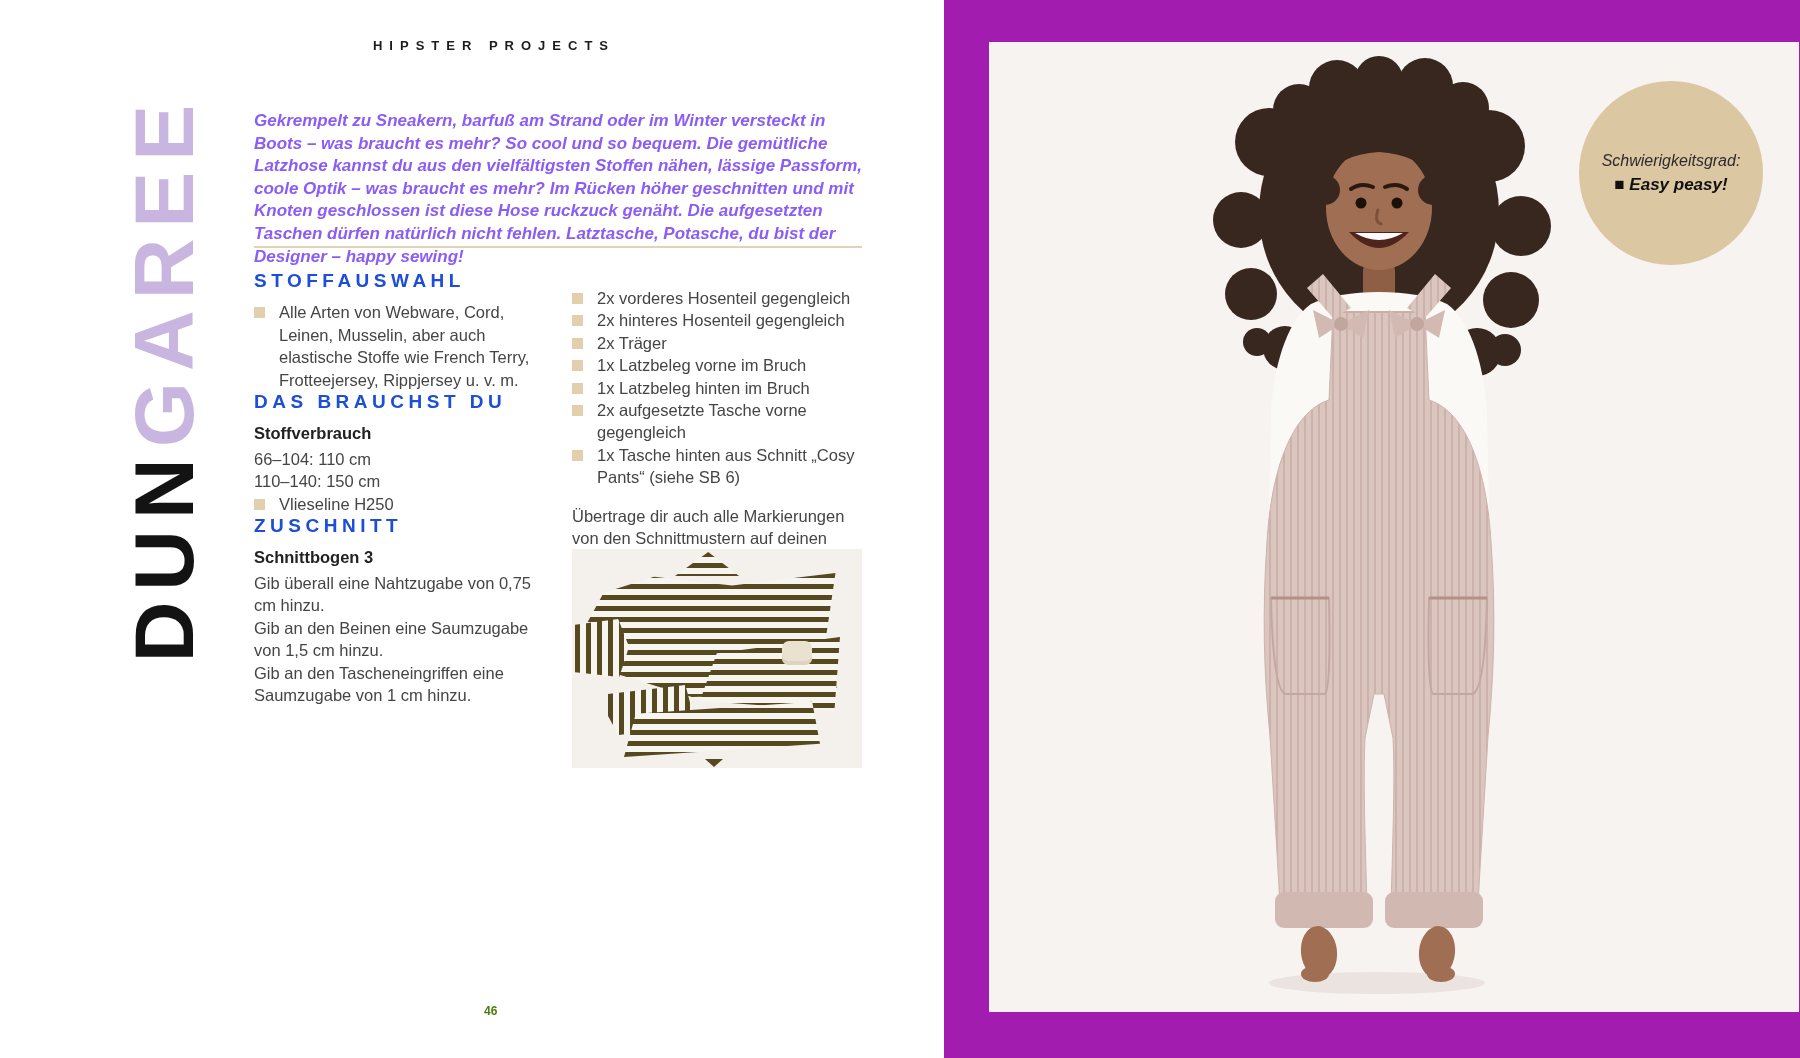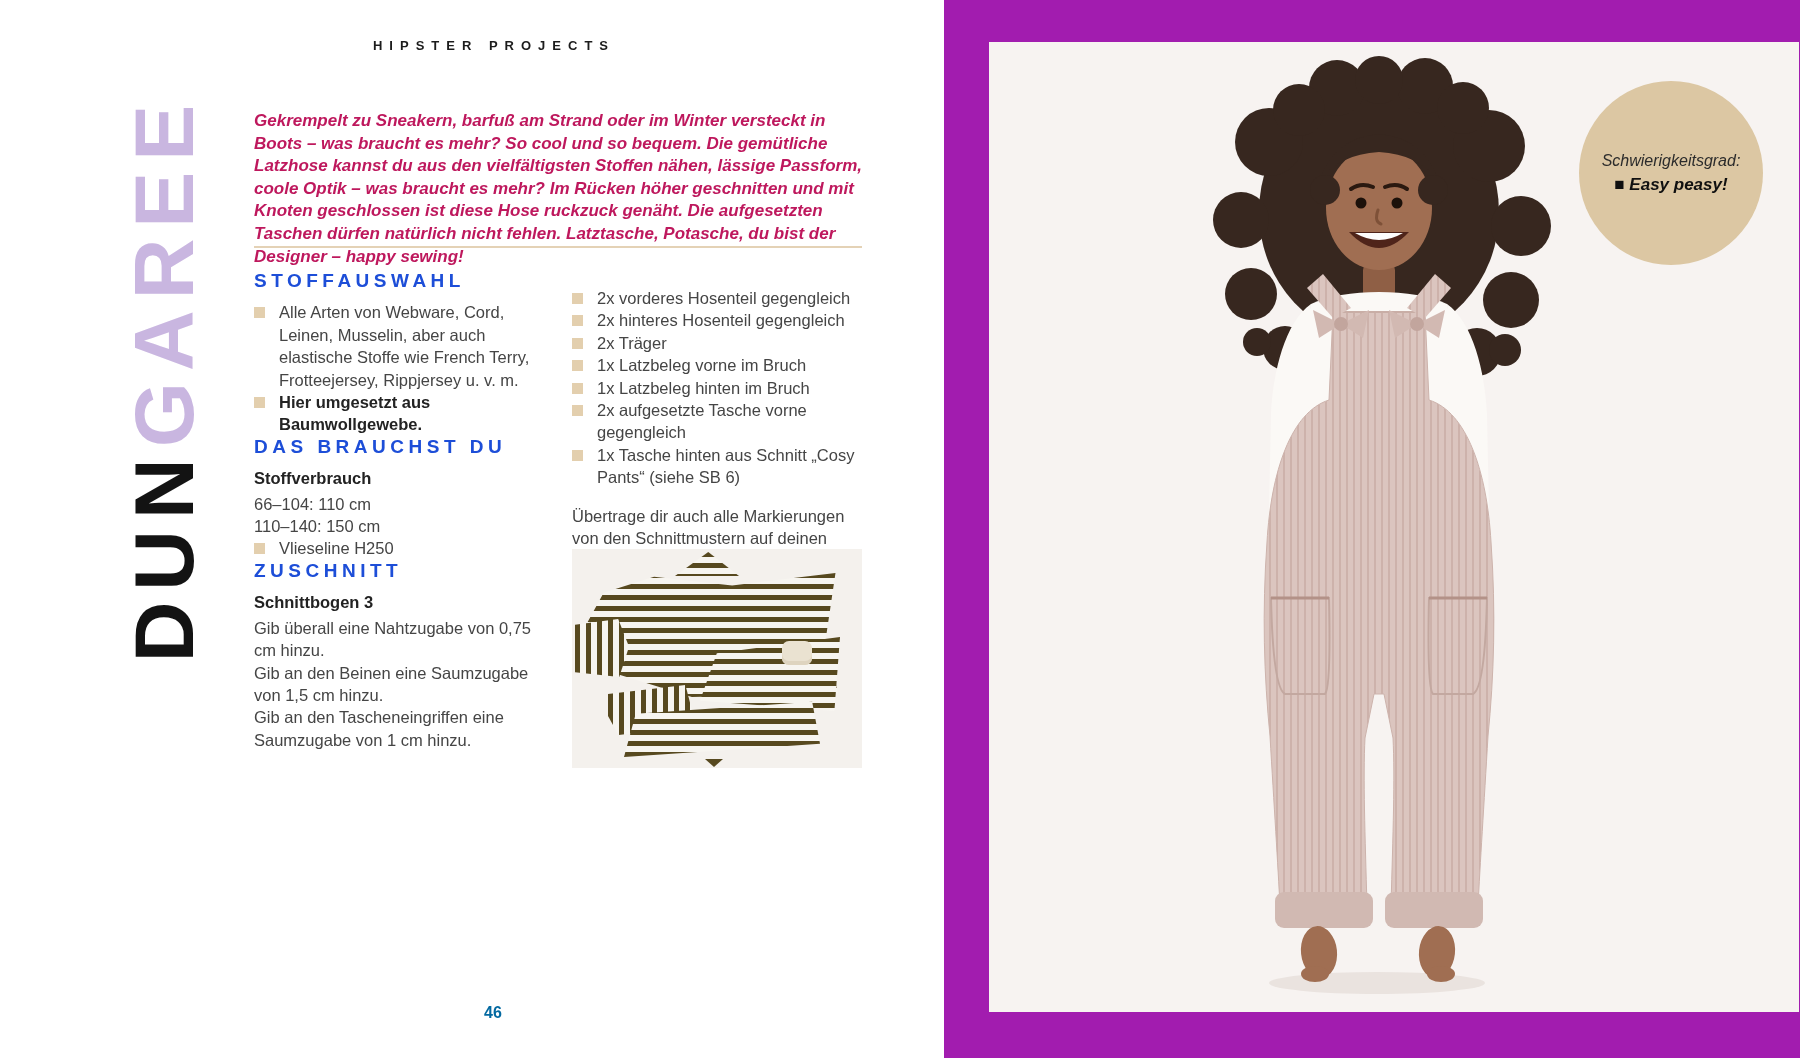--- a/index.html
+++ b/index.html
@@ -10,21 +10,21 @@
   .kicker{position:absolute;top:38px;left:210px;width:480px;text-align:center;
           font-size:13px;font-weight:700;letter-spacing:7px;color:#1c1c1c;white-space:nowrap;}
 
   .vtitle{position:absolute;left:-180px;top:330px;width:600px;height:96px;
           transform:rotate(-90deg);display:flex;align-items:center;justify-content:center;
           font-size:84px;font-weight:700;letter-spacing:11px;line-height:1;white-space:nowrap;}
   .vtitle .black{color:#131313;}
   .vtitle .purple{color:#c9b6e0;}
 
   .intro{position:absolute;top:93px;left:210px;width:616px;font-size:17px;font-weight:700;
-         font-style:italic;line-height:22.6px;color:#be185d;}
+         font-style:italic;line-height:22.6px;color:#8b5cf6;}
 
   .divider{position:absolute;top:246px;left:210px;width:608px;height:2px;background:#e4d2b6;}
 
   .colL{position:absolute;top:270px;left:210px;width:302px;font-size:16.5px;line-height:22.4px;}
   .colR{position:absolute;top:270px;left:528px;width:292px;font-size:16.5px;line-height:22.4px;}
 
   h3.sec{font-size:19px;font-weight:700;letter-spacing:4.5px;color:#1d4ed8;margin:0 0 9px 0;white-space:nowrap;}
   .sub{font-weight:700;color:#222222;margin:0 0 3px 0;}
   .plain{margin:0;}
   ul.blist{list-style:none;margin:0;padding:0;}
@@ -41,21 +41,21 @@
   .v{background:repeating-linear-gradient(90deg,#57491f 0 5px,#f7f5f0 5px 11px);}
   .pp1{left:103px;top:3px;width:64px;height:24px;clip-path:polygon(52% 0,100% 100%,0 100%);}
   .pp2{left:14px;top:24px;width:252px;height:124px;clip-path:polygon(27% 3%,58% 10%,99% 0,95% 55%,100% 97%,42% 100%,10% 80%,0 42%,7% 16%);}
   .pp3{left:3px;top:70px;width:54px;height:58px;clip-path:polygon(0 10%,80% 0,100% 48%,82% 100%,0 92%);}
   .pp4{left:36px;top:136px;width:88px;height:50px;clip-path:polygon(0 18%,88% 0,100% 82%,12% 100%,0 62%);}
   .pp5{left:128px;top:88px;width:140px;height:74px;clip-path:polygon(12% 22%,100% 0,96% 100%,0 86%);}
   .pp6{left:52px;top:148px;width:196px;height:60px;clip-path:polygon(6% 28%,96% 8%,100% 78%,0 100%);}
   .roll{left:210px;top:92px;width:30px;height:24px;background:#eae2d1;border-radius:7px;box-shadow:inset 0 -4px 0 #ded4bf;}
   .tiny{left:133px;top:210px;width:18px;height:8px;background:#57491f;clip-path:polygon(0 0,100% 0,50% 100%);}
 
-  .pagenum{position:absolute;top:1004px;left:440px;font-size:16px;font-weight:700;color:#0369a1;}
+  .pagenum{position:absolute;top:1004px;left:440px;font-size:12px;font-weight:700;color:#4d7c0f;}
 
   
   .rightpage{position:absolute;left:900px;top:0;width:900px;height:1058px;background:#a21caf;}
   .photo{position:absolute;left:45px;top:42px;width:810px;height:970px;background:#f7f3f1;overflow:hidden;}
 
   .badge{position:absolute;left:590px;top:39px;width:184px;height:184px;border-radius:50%;
          background:#dcc7a3;display:flex;flex-direction:column;align-items:center;justify-content:center;
          text-align:center;}
   .badge .l1{font-style:italic;font-size:16px;color:#2b2b2b;}
   .badge .l2{font-style:italic;font-weight:700;font-size:17px;color:#101010;margin-top:5px;}
@@ -75,24 +75,20 @@
   <p class="intro">Gekrempelt zu Sneakern, barfuß am Strand oder im Winter versteckt in Boots – was braucht es mehr? So cool und so bequem. Die gemütliche Latzhose kannst du aus den vielfältigsten Stoffen nähen, lässige Passform, coole Optik – was braucht es mehr? Im Rücken höher geschnitten und mit Knoten geschlossen ist diese Hose ruckzuck genäht. Die aufgesetzten Taschen dürfen natürlich nicht fehlen. Latztasche, Potasche, du bist der Designer – happy sewing!</p>
 
   <div class="divider"></div>
 
   <div class="colL">
     <h3 class="sec">STOFFAUSWAHL</h3>
     <ul class="blist">
       <li>
         <span class="sq"></span>
         <span>Alle Arten von Webware, Cord, Leinen, Musselin, aber auch elastische Stoffe wie French Terry, Frotteejersey, Rippjersey u. v. m.</span>
-      </li>
-      <li>
-        <span class="sq"></span>
-        <span class="boldline">Hier umgesetzt aus Baumwollgewebe.</span>
       </li>
     </ul>
 
     <h3 class="sec mt26">DAS BRAUCHST DU</h3>
     <p class="sub">Stoffverbrauch</p>
     <p class="plain">66–104: 110 cm</p>
     <p class="plain">110–140: 150 cm</p>
 
     <ul class="blist mt22">
       <li>

